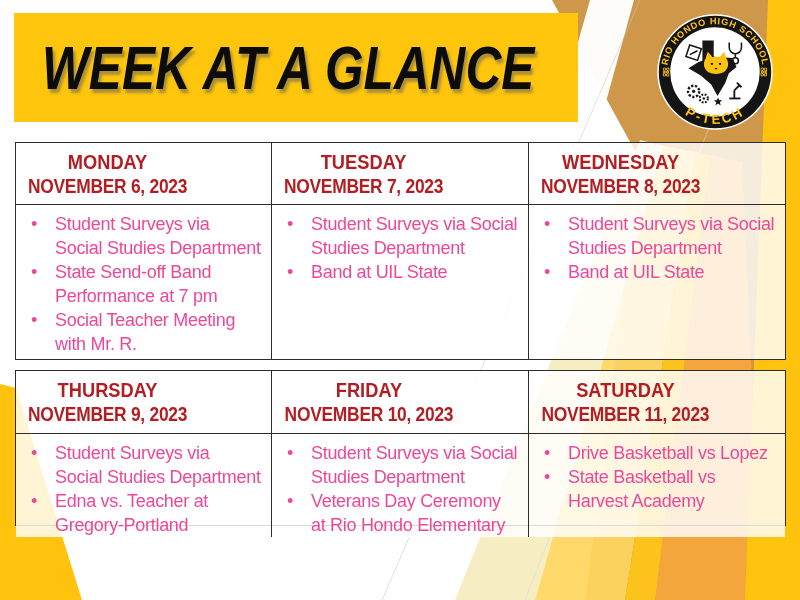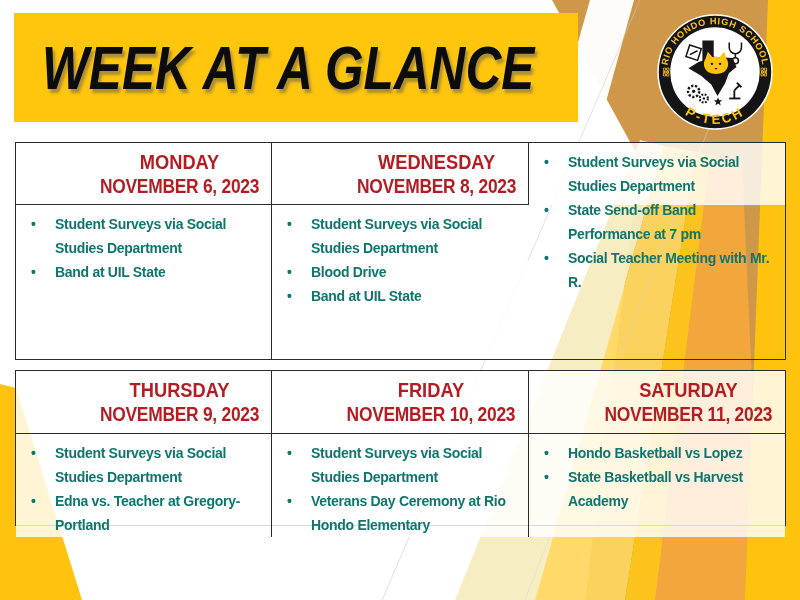--- a/index.html
+++ b/index.html
@@ -19,27 +19,27 @@
 
   
   .cal{position:absolute;left:15px;width:771px;display:grid;
        grid-template-columns:255px 1fr 1fr;
        border:1.6px solid var(--table_border,#2C2C2C);box-sizing:border-box;}
   .cal-top{top:142px;height:218px;grid-template-rows:62px 1fr;}
   .cal-bottom{top:370px;height:156px;grid-template-rows:63px 1fr;}
   .cal>div{background:rgba(255,255,255,0.82);box-sizing:border-box;}
   .cal>div:nth-child(3n+2),.cal>div:nth-child(3n+3){border-left:1.6px solid var(--table_border,#2C2C2C);}
   .hcell{border-bottom:1.6px solid var(--table_border,#2C2C2C);
-         display:flex;align-items:center;justify-content:flex-end;text-align:center;}
+         display:flex;align-items:center;justify-content:flex-start;text-align:center;}
   .hdr-inner{transform:scaleX(0.87);transform-origin:center;white-space:nowrap;}
   .day{font-weight:bold;font-size:21px;line-height:25px;color:var(--header_red,#B21E23);}
   .date{font-weight:bold;font-size:20px;line-height:25px;color:var(--header_red,#B21E23);letter-spacing:-0.3px;}
   .events{list-style:none;margin:7px 4px 0 0;padding:0;}
-  .events li{position:relative;padding:0 6px 0 39px;font-weight:bold;font-size:14px;
-             line-height:24px;color:#0f766e;letter-spacing:-0.3px;}
+  .events li{position:relative;padding:0 6px 0 39px;font-weight:normal;font-size:18px;
+             line-height:24px;color:#ec4899;letter-spacing:-0.3px;}
   .events li::before{content:"\2022";position:absolute;left:15px;top:0;}
 </style>
 </head>
 <body>
 
 <div class="page">
 
   <svg class="bg" viewBox="0 0 800 600" aria-hidden="true">
     <rect width="800" height="600" fill="#ffffff"></rect>
     <polygon points="552,0 800,0 800,280 690,600 585,600 640,160" style="fill:var(--tan,#CE974A)"></polygon>
@@ -116,41 +116,46 @@
 
   <div class="cal cal-top">
     <div class="hcell">
       <div class="hdr-inner">
         <div class="day">MONDAY</div>
         <div class="date">NOVEMBER 6, 2023</div>
       </div>
     </div>
     <div class="hcell">
       <div class="hdr-inner">
+        <div class="day">TUESDAY</div>
+        <div class="date">NOVEMBER 7, 2023</div>
+      </div>
+    </div>
+    <div class="hcell">
+      <div class="hdr-inner">
         <div class="day">WEDNESDAY</div>
         <div class="date">NOVEMBER 8, 2023</div>
       </div>
     </div>
     <div class="bcell">
       <ul class="events">
           <li>Student Surveys via Social Studies Department</li>
           <li>State Send-off Band Performance at 7 pm</li>
           <li>Social Teacher Meeting with Mr. R.</li>
         </ul>
     </div>
     <div class="bcell">
       <ul class="events">
           <li>Student Surveys via Social Studies Department</li>
           <li>Band at UIL State</li>
         </ul>
     </div>
     <div class="bcell">
       <ul class="events">
           <li>Student Surveys via Social Studies Department</li>
-          <li>Blood Drive</li>
           <li>Band at UIL State</li>
         </ul>
     </div>
   </div>
 
   <div class="cal cal-bottom">
     <div class="hcell">
       <div class="hdr-inner">
         <div class="day">THURSDAY</div>
         <div class="date">NOVEMBER 9, 2023</div>
@@ -175,19 +180,19 @@
         </ul>
     </div>
     <div class="bcell">
       <ul class="events">
           <li>Student Surveys via Social Studies Department</li>
           <li>Veterans Day Ceremony at Rio Hondo Elementary</li>
         </ul>
     </div>
     <div class="bcell">
       <ul class="events">
-          <li>Hondo Basketball vs Lopez</li>
+          <li>Drive Basketball vs Lopez</li>
           <li>State Basketball vs Harvest Academy</li>
         </ul>
     </div>
   </div>
 
 </div>
 
 </body></html>

